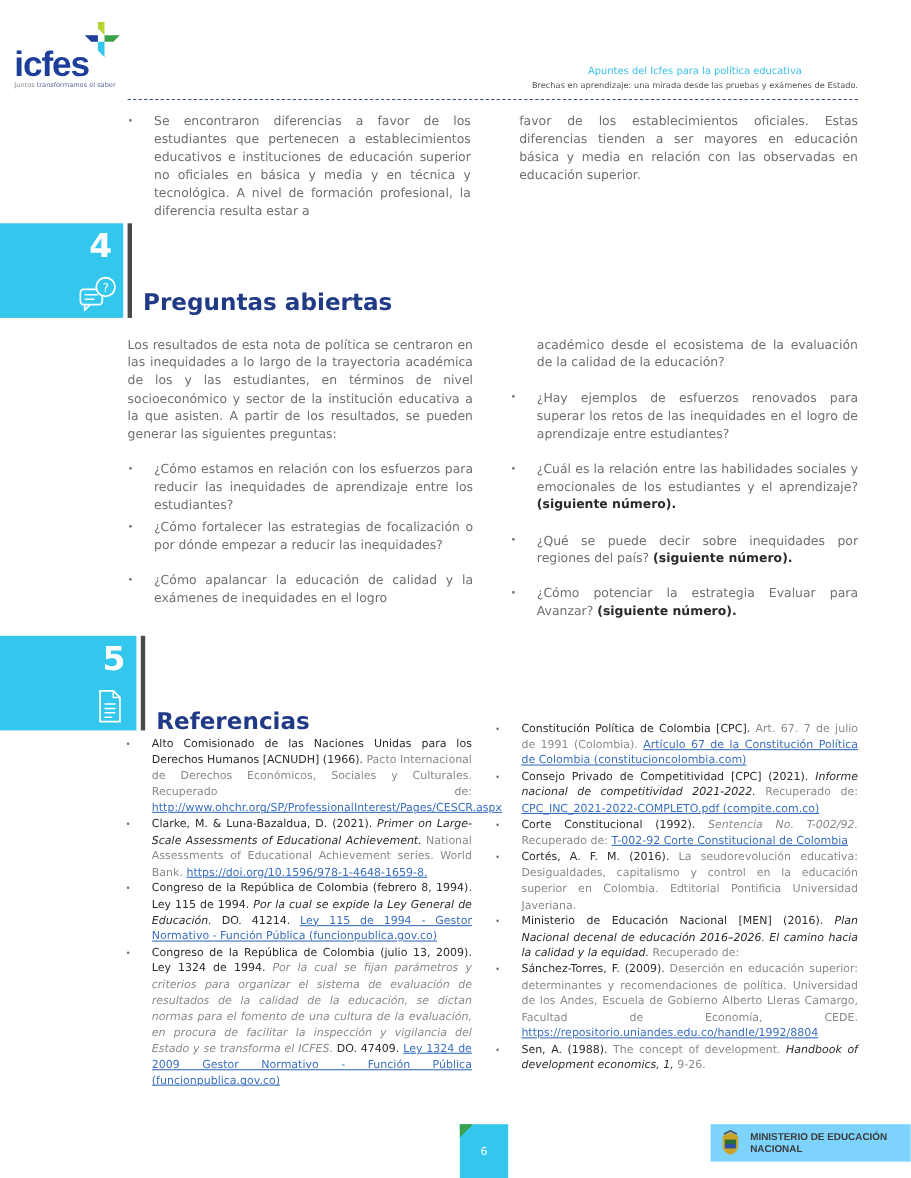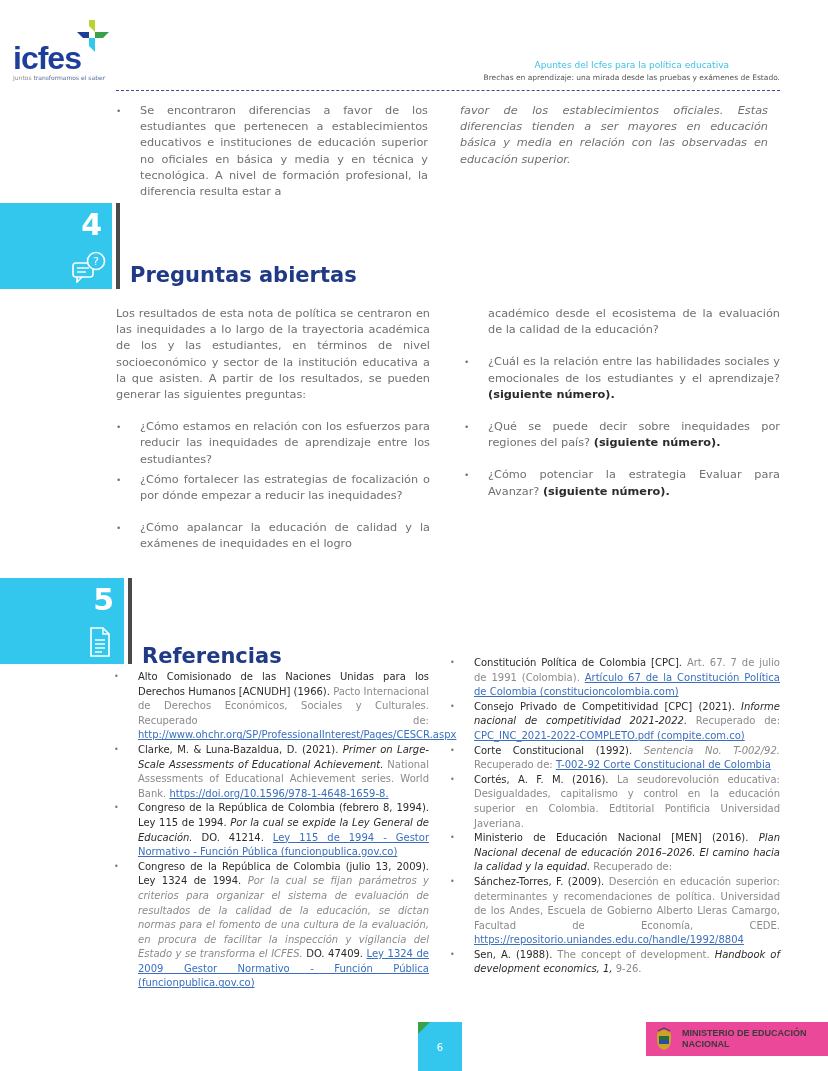--- a/index.html
+++ b/index.html
@@ -39,21 +39,21 @@
   .ref::before { content: "•"; position: absolute; left: 2px; top: 0; font-size: 8px; color: #777; }
   .ref .au { color: #2b2b2b; }
   .ref .it { font-style: italic; }
   .ref .itd { font-style: italic; color: #2b2b2b; }
   .ref a { color: #3a6fbf; text-decoration: underline; }
 
   
   .page-box { position: absolute; left: 418px; top: 1022px; width: 44px; height: 49px; background: #33c7ee; }
   .page-box::before { content: ""; position: absolute; left: 0; top: 0; border-top: 12px solid #3aa04a; border-right: 12px solid transparent; }
   .page-num { position: absolute; left: 0; width: 44px; top: 20px; text-align: center; font-size: 10px; color: #fff; }
-  .min-box { position: absolute; left: 646px; top: 1022px; width: 182px; height: 34px; background: #ec4899; }
+  .min-box { position: absolute; left: 646px; top: 1022px; width: 182px; height: 34px; background: #7dd3fc; }
   .min-shield { position: absolute; left: 8px; top: 5px; width: 20px; height: 24px; }
   .min-text { position: absolute; left: 36px; top: 6px; font-family: "Liberation Sans", sans-serif; font-weight: bold; font-size: 9px; line-height: 11px; color: #3a3a3a; }
 </style>
 </head>
 <body>
 
 <div class="logo">
   <svg class="logo-star" viewBox="0 0 36 36">
     <polygon points="14,2 20,2 20,14 14,8" fill="#b6d433"></polygon>
     <polygon points="20,14 34,14 28,20 20,20" fill="#3aa04a"></polygon>
@@ -66,21 +66,21 @@
 
 <div class="hdr-right">
   <div class="hdr-title">Apuntes del Icfes para la política educativa</div>
   <div class="hdr-sub">Brechas en aprendizaje: una mirada desde las pruebas y exámenes de Estado.</div>
 </div>
 <div class="hdr-rule"></div>
 
 <div class="col" style="left:116px; top:103px; width:312px;">
   <p class="bullet">Se encontraron diferencias a favor de los estudiantes que pertenecen a establecimientos educativos e instituciones de educación superior no oficiales en básica y media y en técnica y tecnológica. A nivel de formación profesional, la diferencia resulta estar a</p>
 </div>
-<div class="col" style="left:460px; top:103px; width:308px;font-style:italic;">
+<div class="col" style="left:472px; top:103px; width:308px;">
   <p>favor de los establecimientos oficiales. Estas diferencias tienden a ser mayores en educación básica y media en relación con las observadas en educación superior.</p>
 </div>
 
 <div class="banner" style="top:203px; width:420px;">
   <div class="banner-box">
     <div class="banner-num">4</div>
     <svg class="banner-icon" viewBox="0 0 34 32">
       <rect x="1" y="12" width="20" height="14" rx="3" fill="none" stroke="#fff" stroke-width="1.6"></rect>
       <path d="M5 26 L5 31 L10 26" fill="none" stroke="#fff" stroke-width="1.6"></path>
       <line x1="5" y1="17" x2="17" y2="17" stroke="#fff" stroke-width="1.4"></line>
@@ -95,20 +95,21 @@
 
 <div class="col" style="left:116px; top:306px; width:314px;">
   <p>Los resultados de esta nota de política se centraron en las inequidades a lo largo de la trayectoria académica de los y las estudiantes, en términos de nivel socioeconómico y sector de la institución educativa a la que asisten. A partir de los resultados, se pueden generar las siguientes preguntas:</p>
   <p class="bullet" style="margin-top:16px;">¿Cómo estamos en relación con los esfuerzos para reducir las inequidades de aprendizaje entre los estudiantes?</p>
   <p class="bullet" style="margin-top:4px;">¿Cómo fortalecer las estrategias de focalización o por dónde empezar a reducir las inequidades?</p>
   <p class="bullet" style="margin-top:16px;">¿Cómo apalancar la educación de calidad y la exámenes de inequidades en el logro</p>
 </div>
 
 <div class="col" style="left:464px; top:306px; width:316px;">
   <p style="padding-left:24px;">académico desde el ecosistema de la evaluación de la calidad de la educación?</p>
+  <p class="bullet" style="margin-top:16px;">¿Hay ejemplos de esfuerzos renovados para superar los retos de las inequidades en el logro de aprendizaje entre estudiantes?</p>
   <p class="bullet" style="margin-top:16px;"><span>¿Cuál es la relación entre las habilidades sociales y emocionales de los estudiantes y el aprendizaje? </span><span class="strong">(siguiente número).</span></p>
   <p class="bullet" style="margin-top:16px;"><span>¿Qué se puede decir sobre inequidades por regiones del país? </span><span class="strong">(siguiente número).</span></p>
   <p class="bullet" style="margin-top:16px;"><span>¿Cómo potenciar la estrategia Evaluar para Avanzar? </span><span class="strong">(siguiente número).</span></p>
 </div>
 
 <div class="banner" style="top:578px; width:440px;">
   <div class="banner-box" style="width:124px;">
     <div class="banner-num">5</div>
     <svg class="banner-icon" style="right:8px;" viewBox="0 0 34 32">
       <path d="M9 2 L21 2 L27 8 L27 30 L9 30 Z" fill="none" stroke="#fff" stroke-width="1.6"></path>

